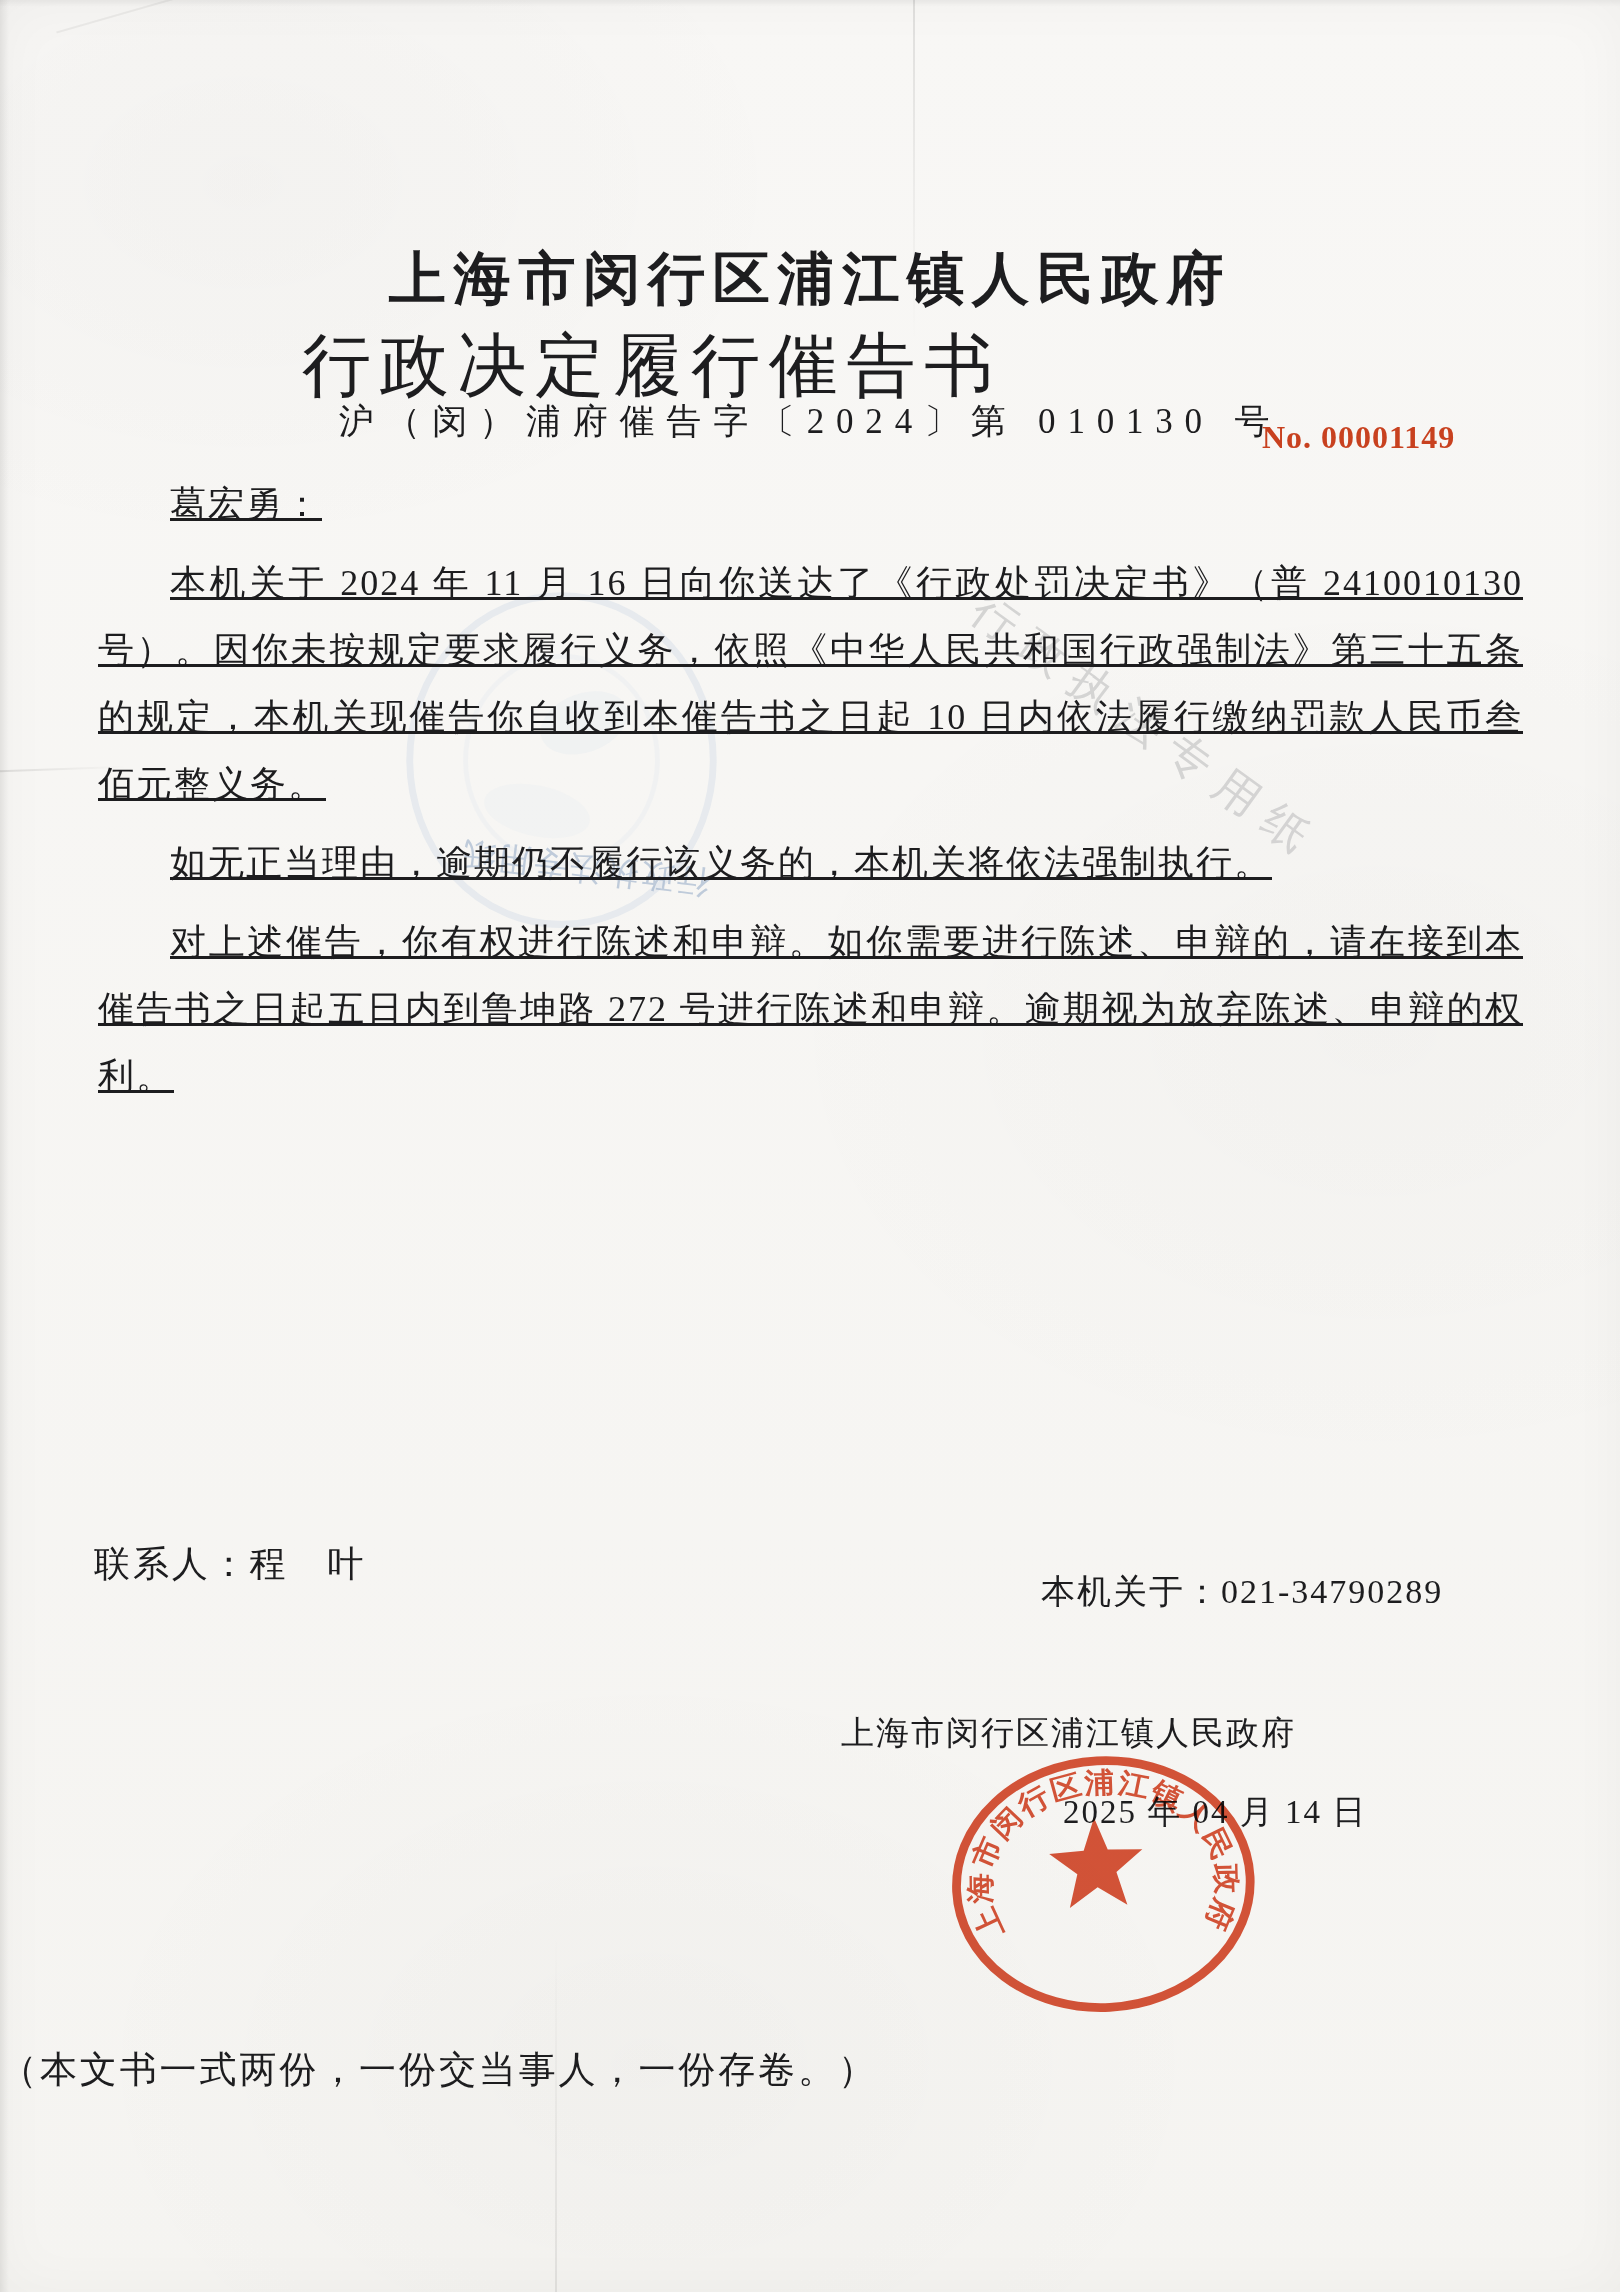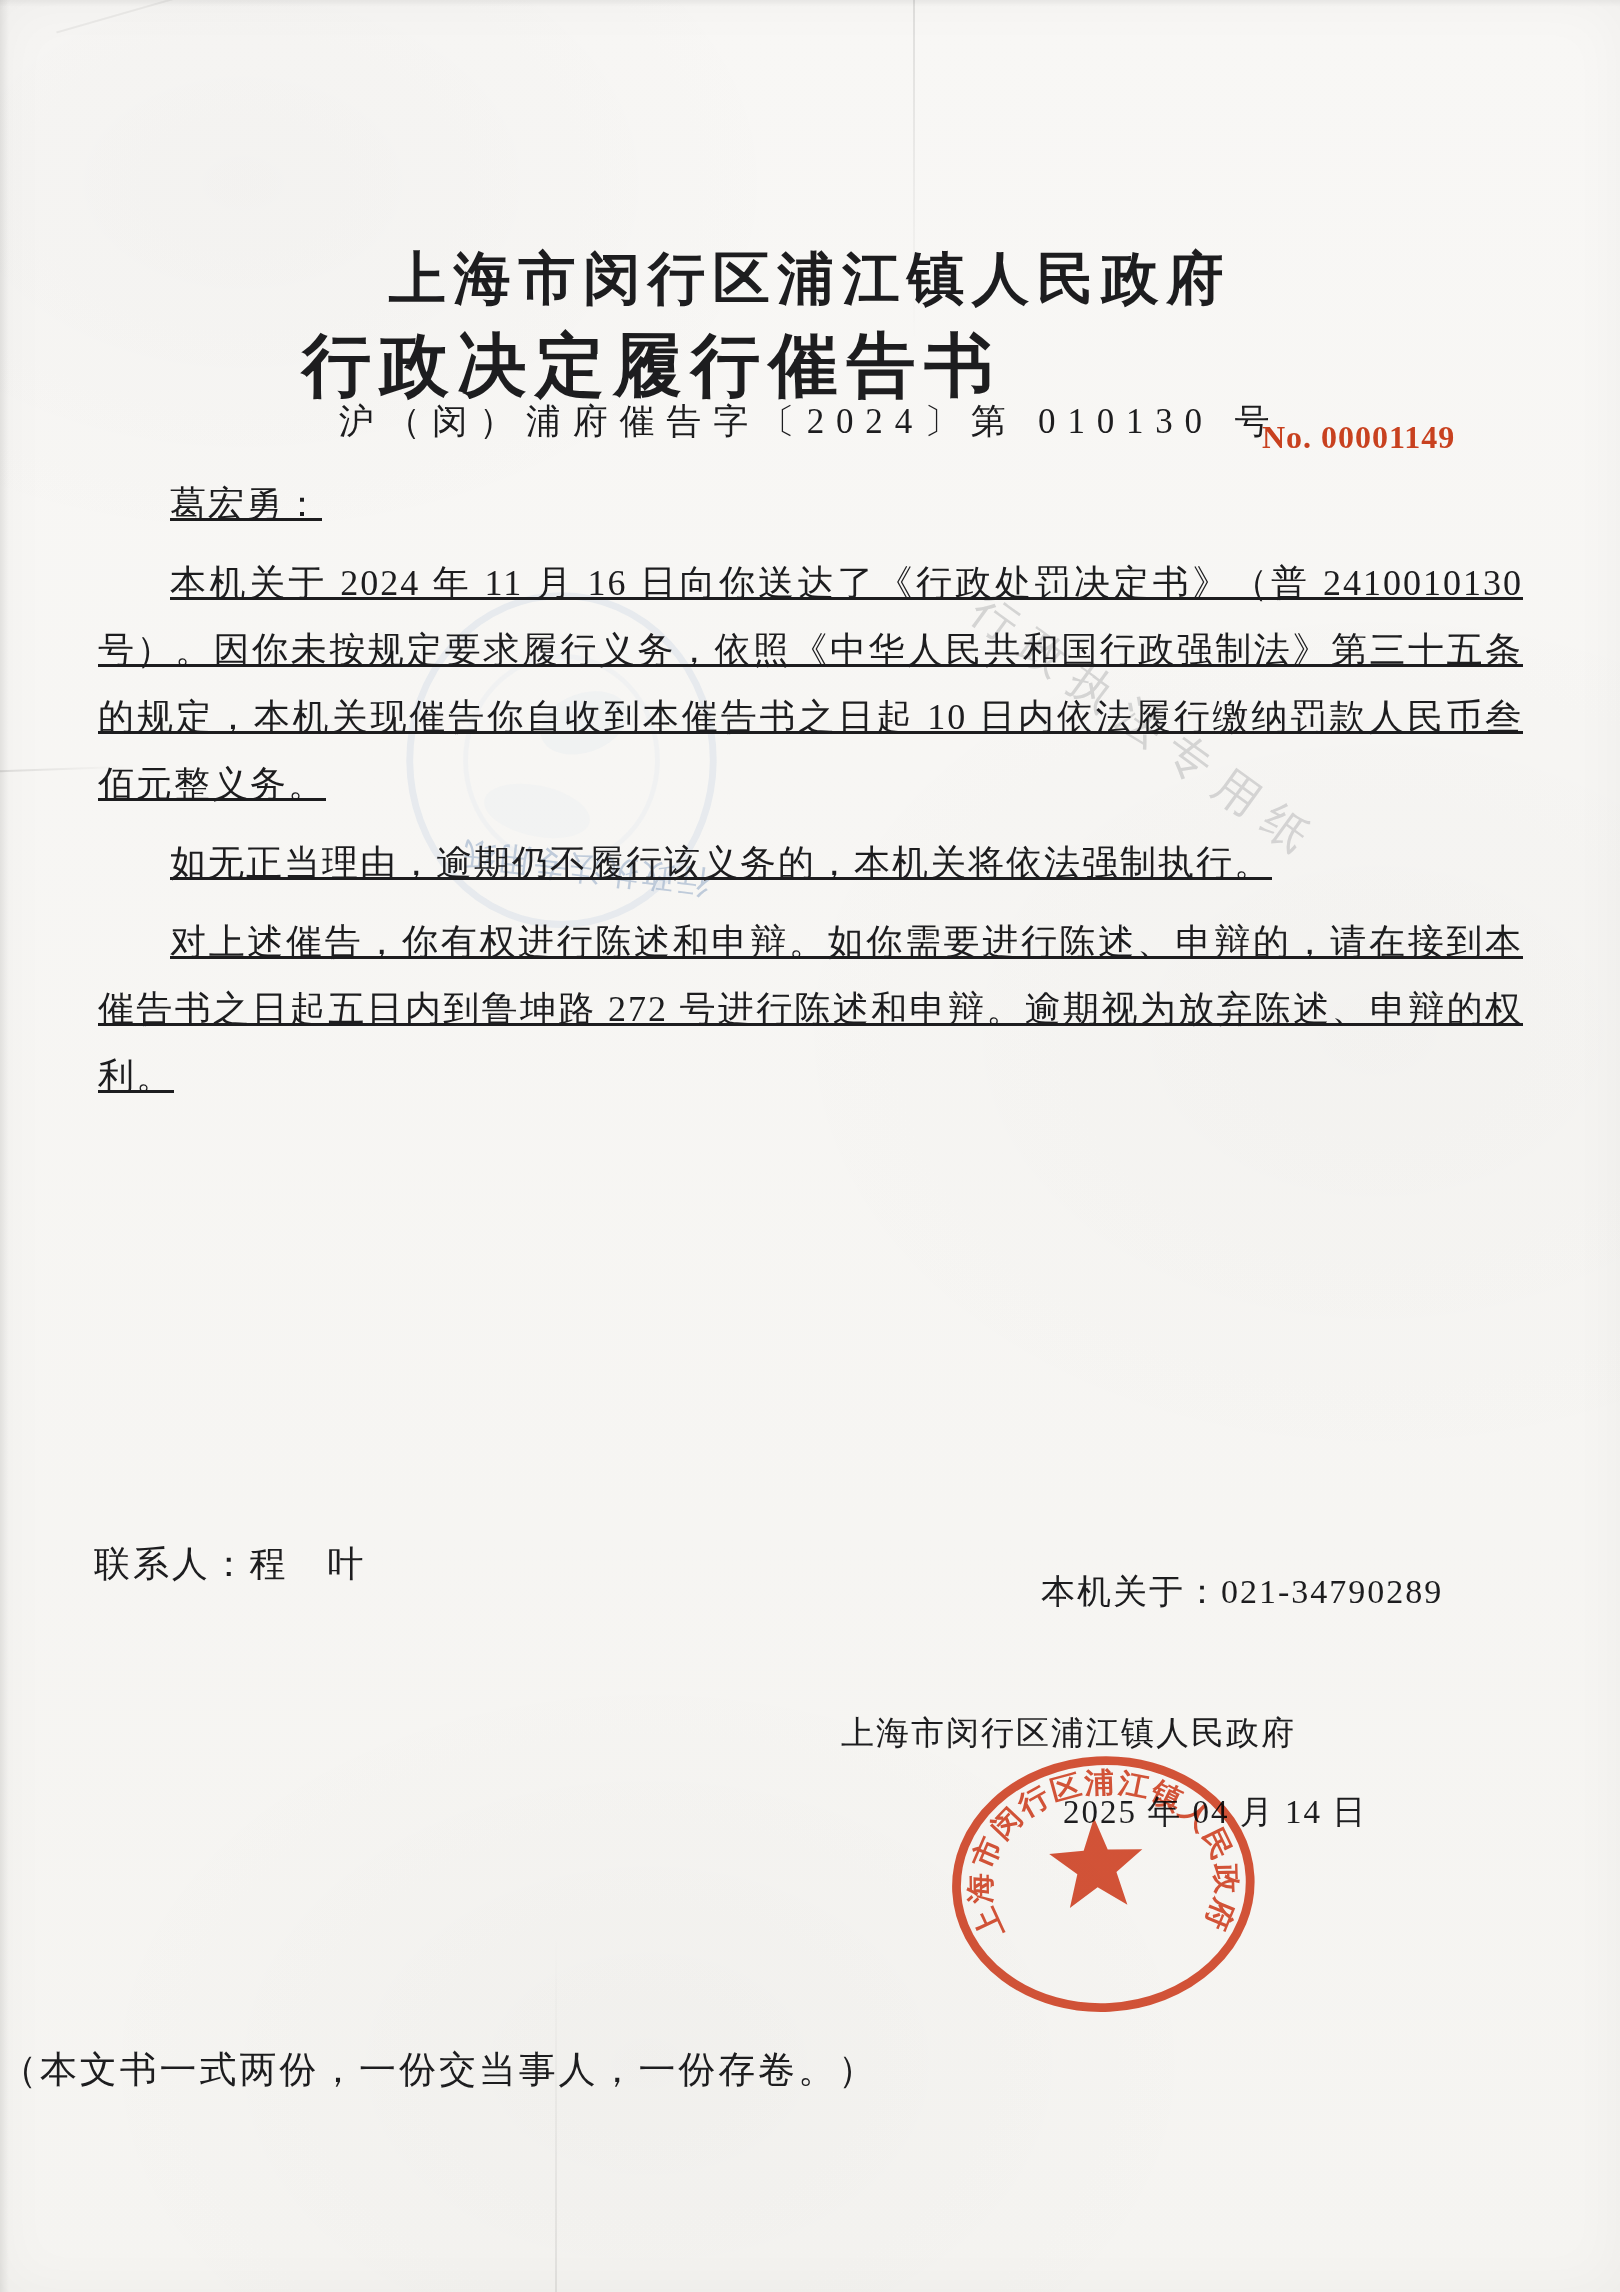--- a/index.html
+++ b/index.html
@@ -16,21 +16,21 @@
   .abs { position:absolute; }
   
   .edge-left   { left:0; top:0; width:8.8px; height:2293px; background:linear-gradient(90deg, rgba(0,0,0,0.07), rgba(0,0,0,0)); }
   .edge-top    { left:0; top:0; width:1620px; height:6.9px; background:linear-gradient(rgba(0,0,0,0.05), rgba(0,0,0,0)); }
   .crease-top-v    { left:913px; top:0; width:2px; height:343px; background:linear-gradient(rgba(0,0,0,0.10), rgba(0,0,0,0)); }
   .crease-bottom-v { left:555px; top:1931px; width:2px; height:362px; background:linear-gradient(rgba(0,0,0,0), rgba(0,0,0,0.08)); }
   .crease-left-h   { left:0; top:768px; width:127px; height:2px; background:linear-gradient(90deg, rgba(0,0,0,0.10), rgba(0,0,0,0)); transform:rotate(-2deg); }
   .fold-tl         { left:54px; top:13.7px; width:127px; height:2px; background:rgba(0,0,0,0.05); transform:rotate(-16deg); }
   
   .org-title  { left:0; top:241px; width:1620px; text-align:center; font-size:57px; font-weight:700; letter-spacing:7.8px; }
-  .doc-title  { left:0; top:320px; width:1304px; text-align:center; font-size:69px; font-weight:700; letter-spacing:8.8px; }
+  .doc-title  { left:0; top:320px; width:1304px; text-align:center; font-size:69px; font-weight:400; letter-spacing:8.8px; }
   .doc-number { left:0; top:398px; width:1620px; text-align:center; font-size:35px; letter-spacing:11.8px; }
   .serial     { left:1237px; top:419px; font-size:32px; font-weight:700; letter-spacing:1px;margin-left:25px; }
   
   .body-block { left:86px; top:459px; width:1449px; font-size:36px; line-height:67px; letter-spacing:2px; text-align:justify; }
   .body-block p { margin:12px; text-indent:2em;text-decoration:underline; }
   .salutation { text-indent:0; }
   
   .contact-person { left:94px;  top:1540px; font-size:36px; letter-spacing:2.9px; }
   .contact-phone  { left:1041px; top:1569px; font-size:34px; letter-spacing:2px; }
   

